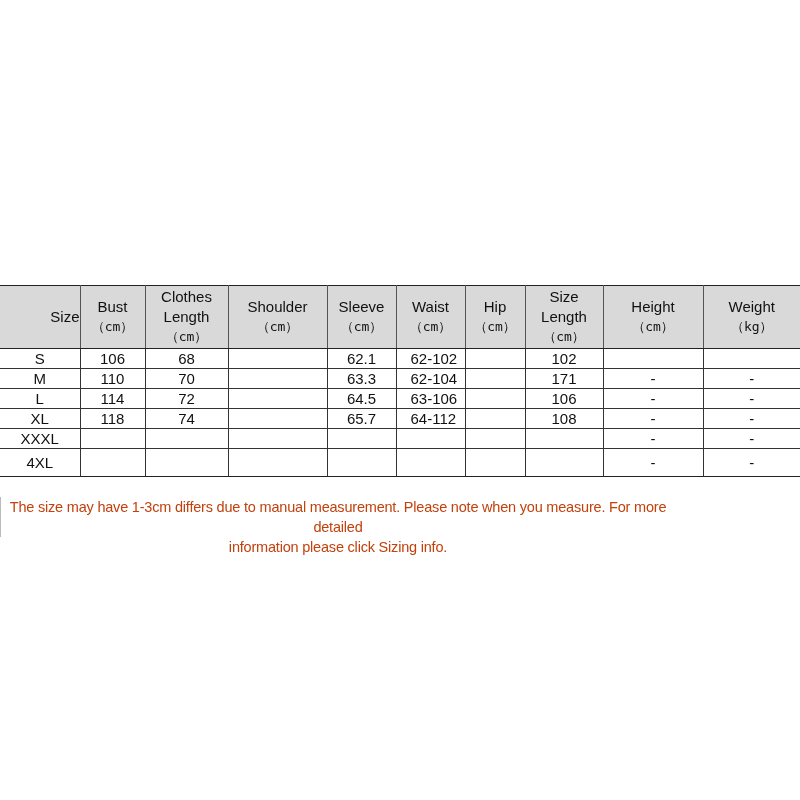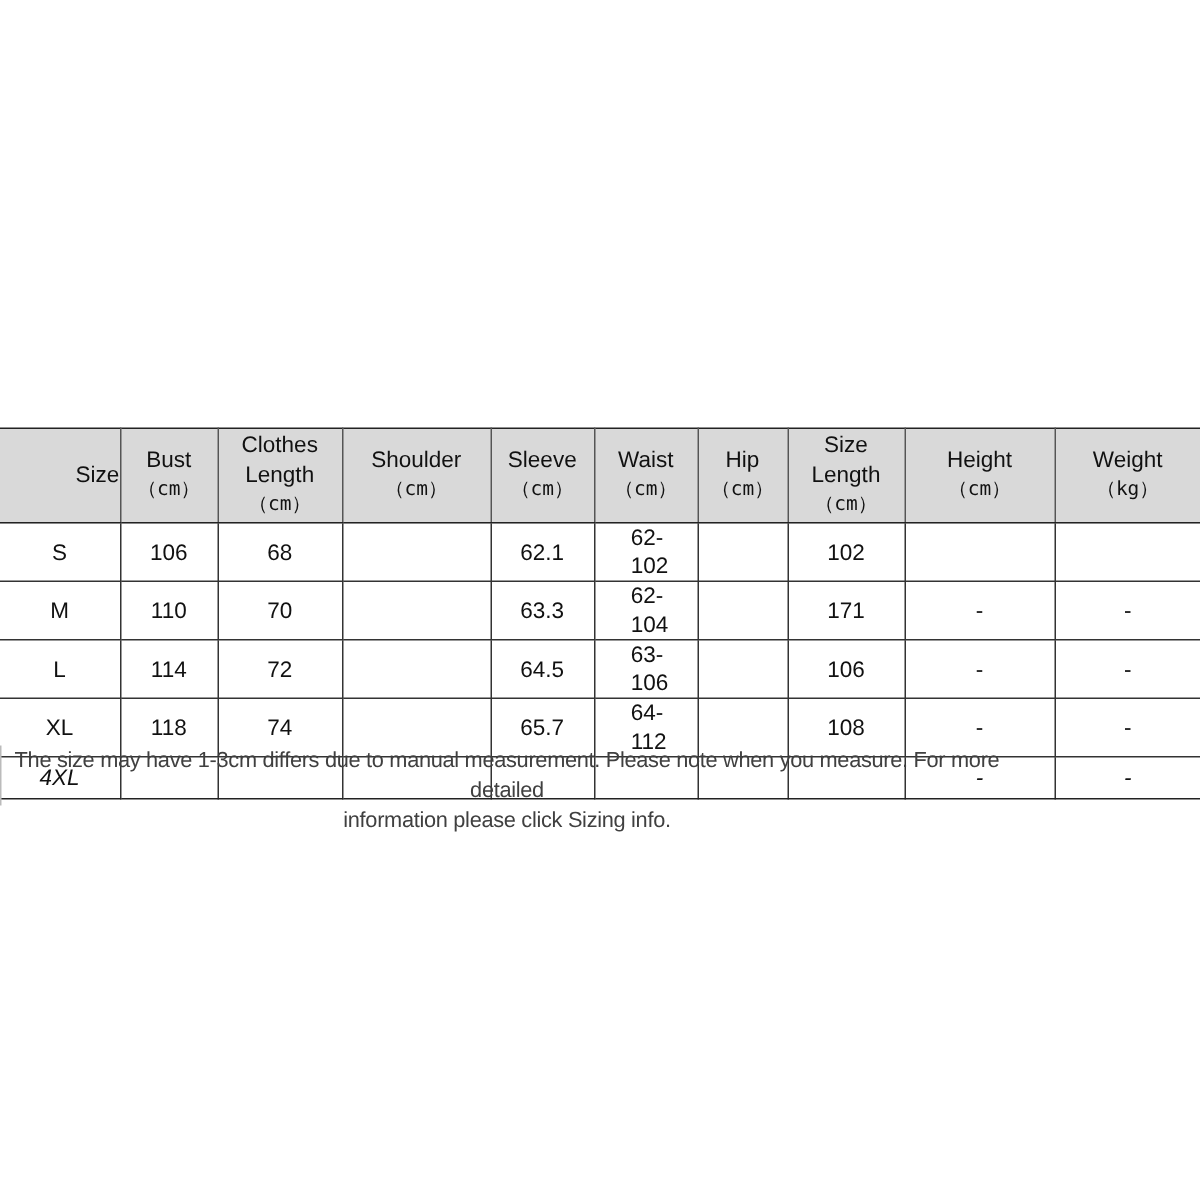--- a/index.html
+++ b/index.html
@@ -66,32 +66,32 @@
       padding: 0;
       text-align: center;
       vertical-align: middle;
       border-bottom: 1px solid #333;
       border-left: 1px solid #333;
       border-right: 1px solid #333;
       line-height: 19px;
     }
     table.size-table td:first-child { border-left: none; }
     table.size-table td:last-child { border-right: none; }
-    table.size-table td.left { text-align: left; padding-left: 24px; }
-    table.size-table tr.tall td { height: 27px; line-height: 27px; border-bottom: 1.5px solid #222; font-style: italic; }
+    table.size-table td.left { text-align: left; padding-left: 14px; }
+    table.size-table tr.tall td { height: 27px; line-height: 27px; border-bottom: 1.5px solid #222; }
 
     .note {
       position: absolute;
       left: 0;
       top: 497px;
       width: 676px;
       text-align: center;
       font-size: 14.5px;
       line-height: 20px;
-      color: #404040;
+      color: #c2410c;
       letter-spacing: -0.2px;
     }
     .left-edge {
       position: absolute;
       left: 0;
       top: 497px;
       width: 1px;
       height: 40px;
       background: #bbbbbb;
     }
@@ -200,20 +200,32 @@
         <td>118</td>
         <td>74</td>
         <td></td>
         <td>65.7</td>
         <td class="left">64-112</td>
         <td></td>
         <td>108</td>
         <td>-</td>
         <td>-</td>
       </tr>
+      <tr>
+        <td>XXXL</td>
+        <td></td>
+        <td></td>
+        <td></td>
+        <td></td>
+        <td class="left"></td>
+        <td></td>
+        <td></td>
+        <td>-</td>
+        <td>-</td>
+      </tr>
       <tr class="tall">
         <td>4XL</td>
         <td></td>
         <td></td>
         <td></td>
         <td></td>
         <td class="left"></td>
         <td></td>
         <td></td>
         <td>-</td>

